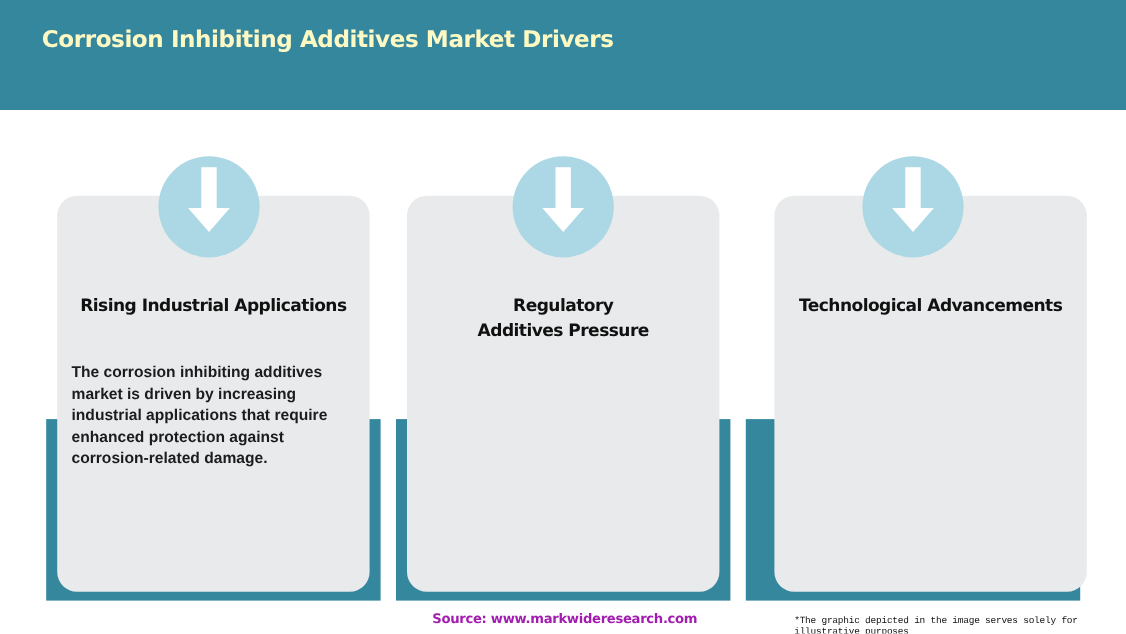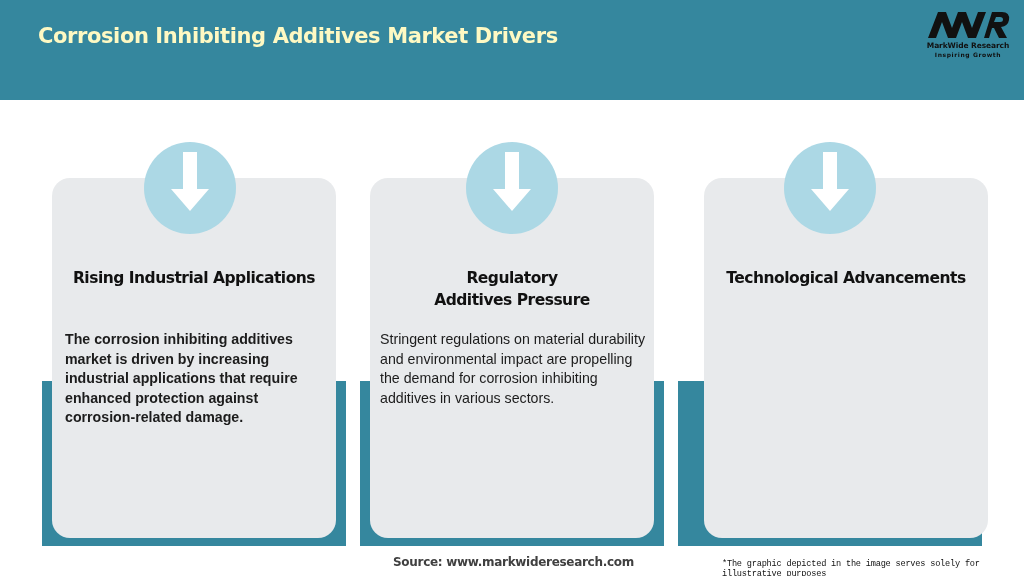--- a/index.html
+++ b/index.html
@@ -49,60 +49,51 @@
       color: #111111; letter-spacing: -0.5px; padding: 0 20px; margin-top: 16px;
     }
     .card-body {
       position: absolute; left: 13px; width: 266px;
       font-family: "Liberation Sans", sans-serif; font-size: 14.2px; line-height: 19.5px;
       color: #1c1c1c;
     }
 
     .source {
       position: absolute; left: 393px; top: 555px;
-      font-family: "DejaVu Sans", sans-serif; font-weight: bold; font-size: 12px; color: #404040;
+      font-family: "DejaVu Sans", sans-serif; font-weight: bold; font-size: 12px; color: #a21caf;
       letter-spacing: -0.3px;
     }
     .disclaimer {
       position: absolute; left: 722px; top: 559px;
       font-family: Liberation Mono, monospace; font-size: 8.6px; color: #111111; letter-spacing: -0.2px;
     }
   </style>
 </head>
 <body>
 
 <div class="header">
   <div class="header-title">Corrosion Inhibiting Additives Market Drivers</div>
-  <div class="logo">
-    <svg class="logo-mark" viewBox="0 0 84 30">
-      <path d="M2 28 L12 2 L20 2 L26 18 L32 2 L40 2 L46 18 L52 2 L60 2 L50 28 L42 28 L36 12 L30 28 L22 28 L16 12 L10 28 Z" fill="#111"></path>
-      <path d="M58 28 L66 2 L76 2 Q84 2 83 10 Q82 16 75 17 L81 28 L73 28 L68 18 L66 18 L63 28 Z M68 12 L74 12 Q77 12 77 9.5 Q77 7 74 7 L70 7 Z" fill="#111"></path>
-    </svg>
-    <div class="logo-name">MarkWide Research</div>
-    <div class="logo-tag">Inspiring Growth</div>
-  </div>
 </div>
 
 <div class="backing" style="left:42px;"></div>
 <div class="backing" style="left:360px;"></div>
 <div class="backing" style="left:678px;"></div>
 
 <div class="card" style="left:52px;">
   <div class="card-title" style="top:73px;">Rising Industrial Applications</div>
   <div class="card-body" style="top:152px;font-weight:bold;">The corrosion inhibiting additives market is driven by increasing industrial applications that require enhanced protection against corrosion-related damage.</div>
 </div>
 <div class="circle" style="left:144px;">
   <svg viewBox="0 0 92 92">
     <path d="M39 10 L53 10 L53 47 L65 47 L46 69 L27 47 L39 47 Z" fill="#ffffff"></path>
   </svg>
 </div>
 
 <div class="card" style="left:370px;">
   <div class="card-title" style="top:73px; padding:0 60px;">Regulatory Additives Pressure</div>
-  <div class="card-body" style="top:152px; left:10px; width:270px;">Stringent regulations on material durability and environmental impact are propelling the demand for corrosion inhibiting additives in various sectors.</div>
 </div>
 <div class="circle" style="left:466px;">
   <svg viewBox="0 0 92 92">
     <path d="M39 10 L53 10 L53 47 L65 47 L46 69 L27 47 L39 47 Z" fill="#ffffff"></path>
   </svg>
 </div>
 
 <div class="card" style="left:704px;">
   <div class="card-title" style="top:73px;">Technological Advancements</div>
 </div>

